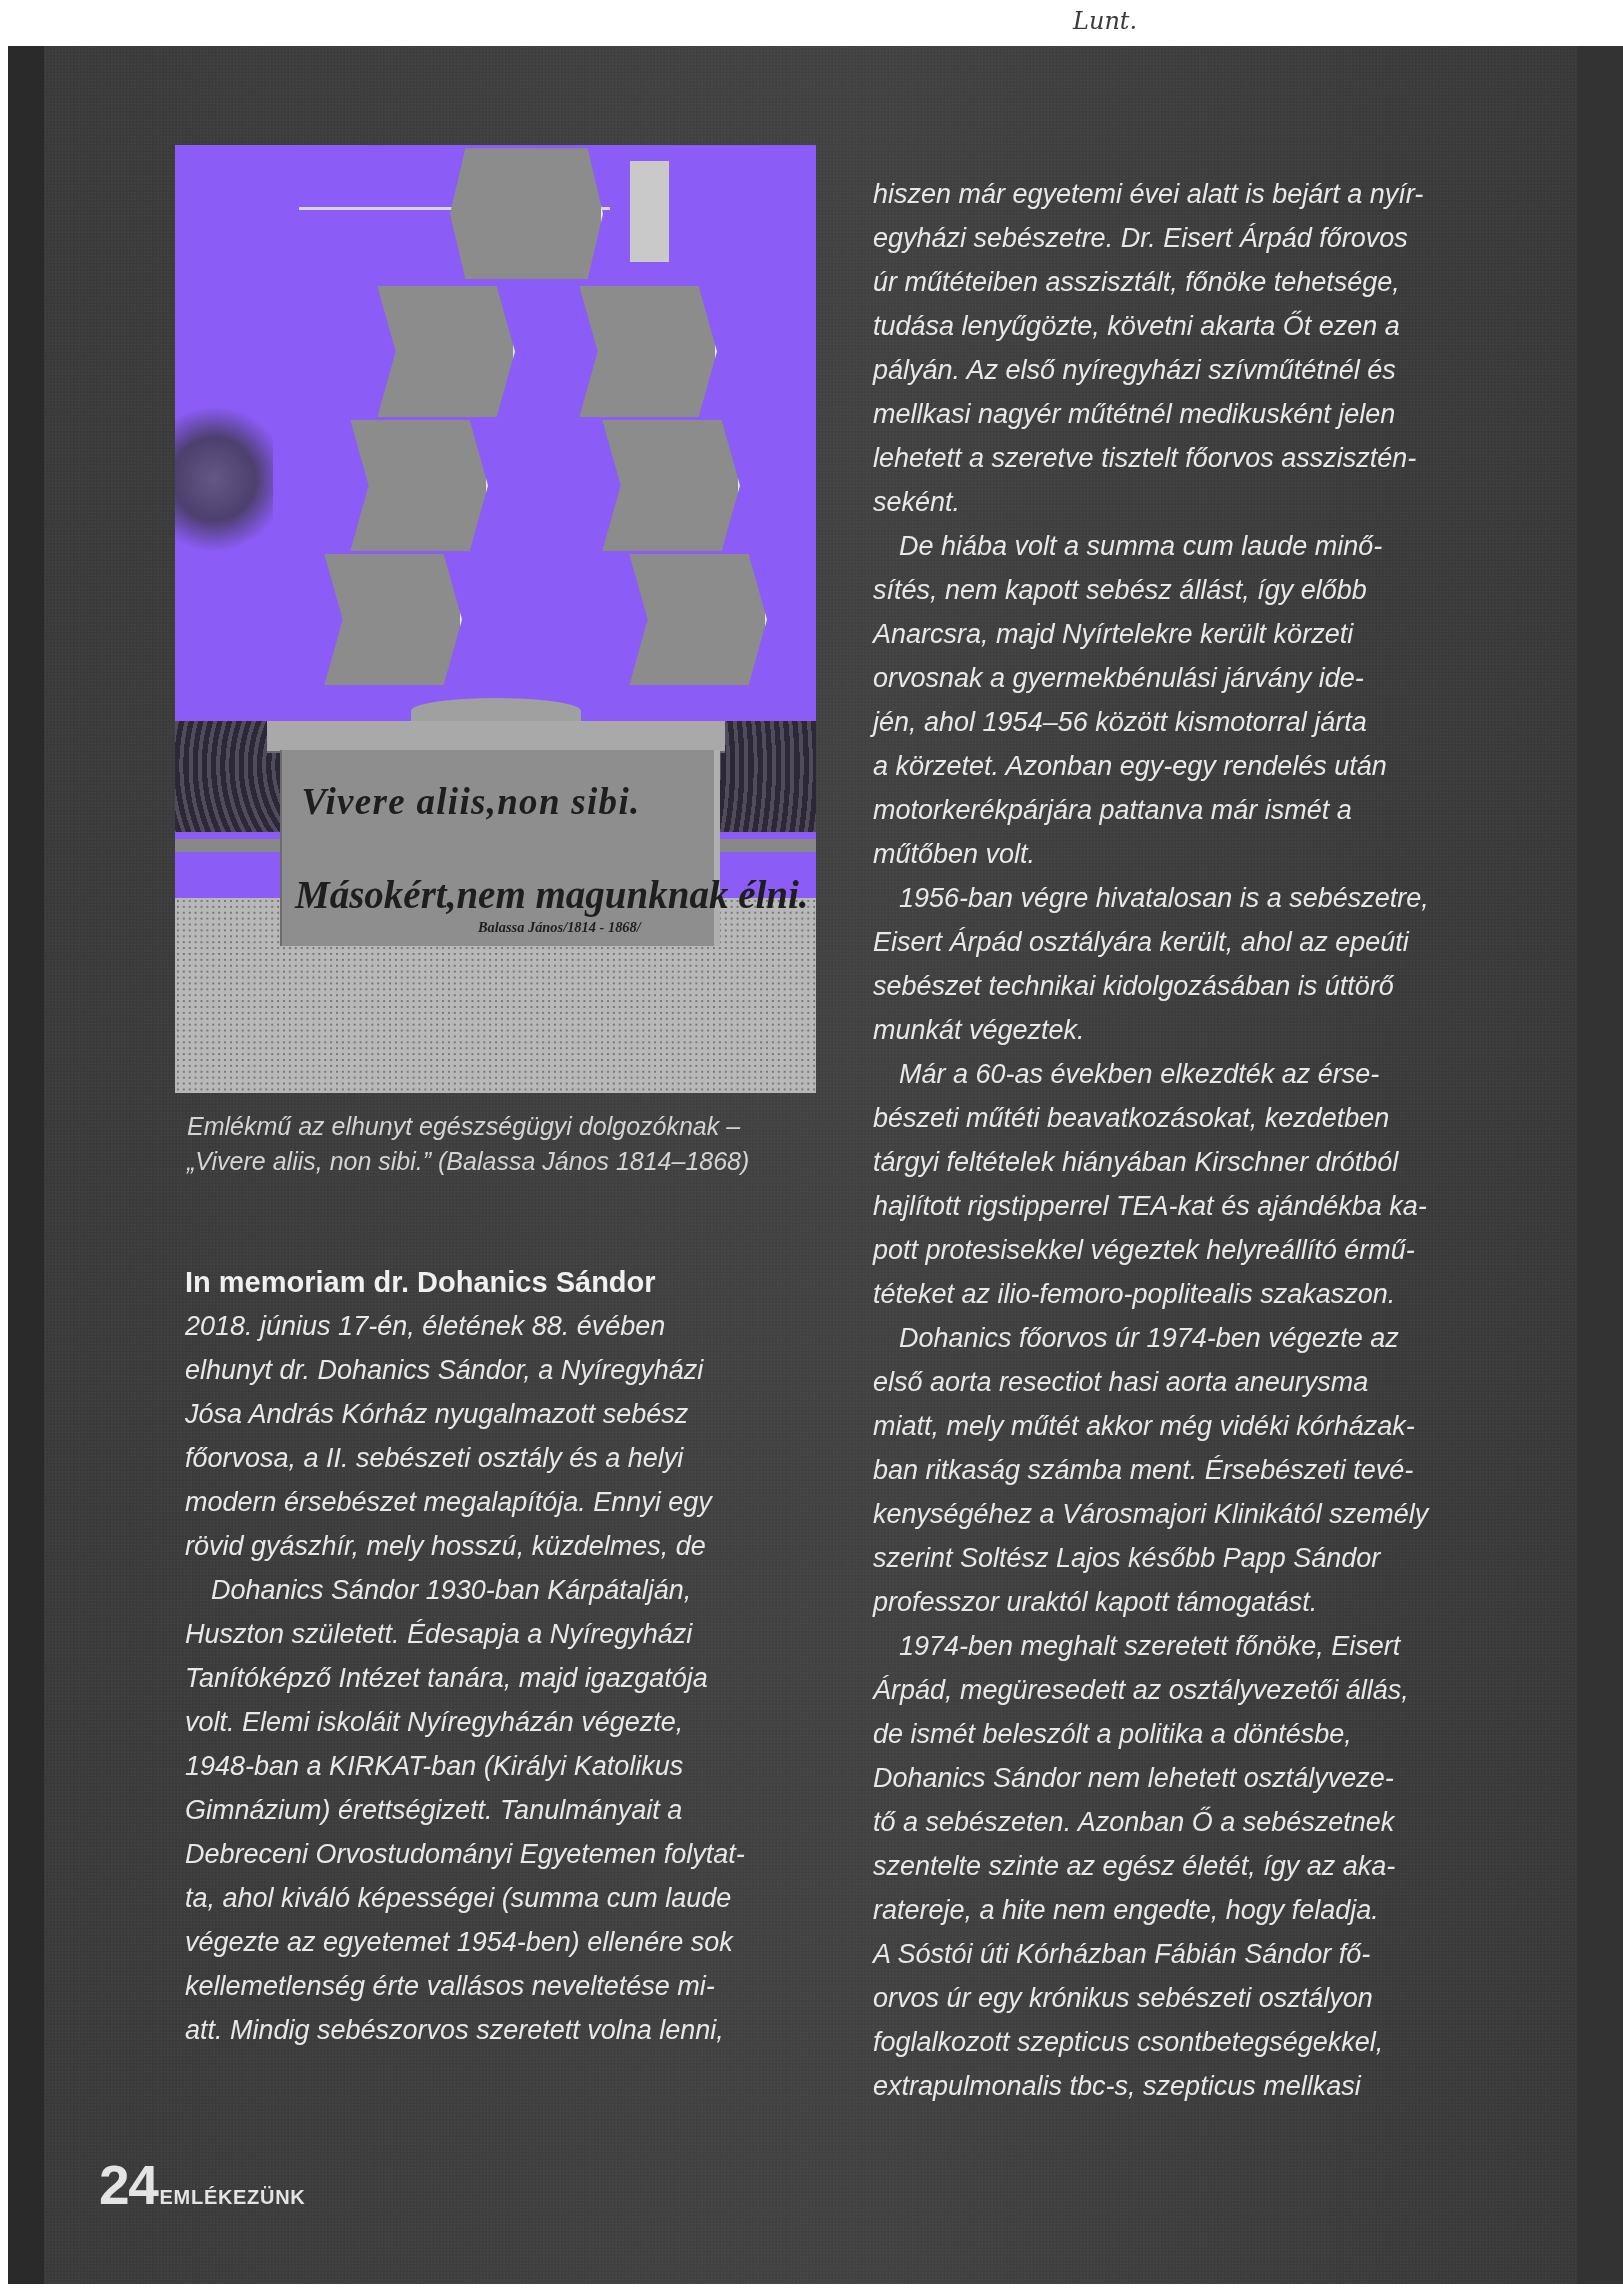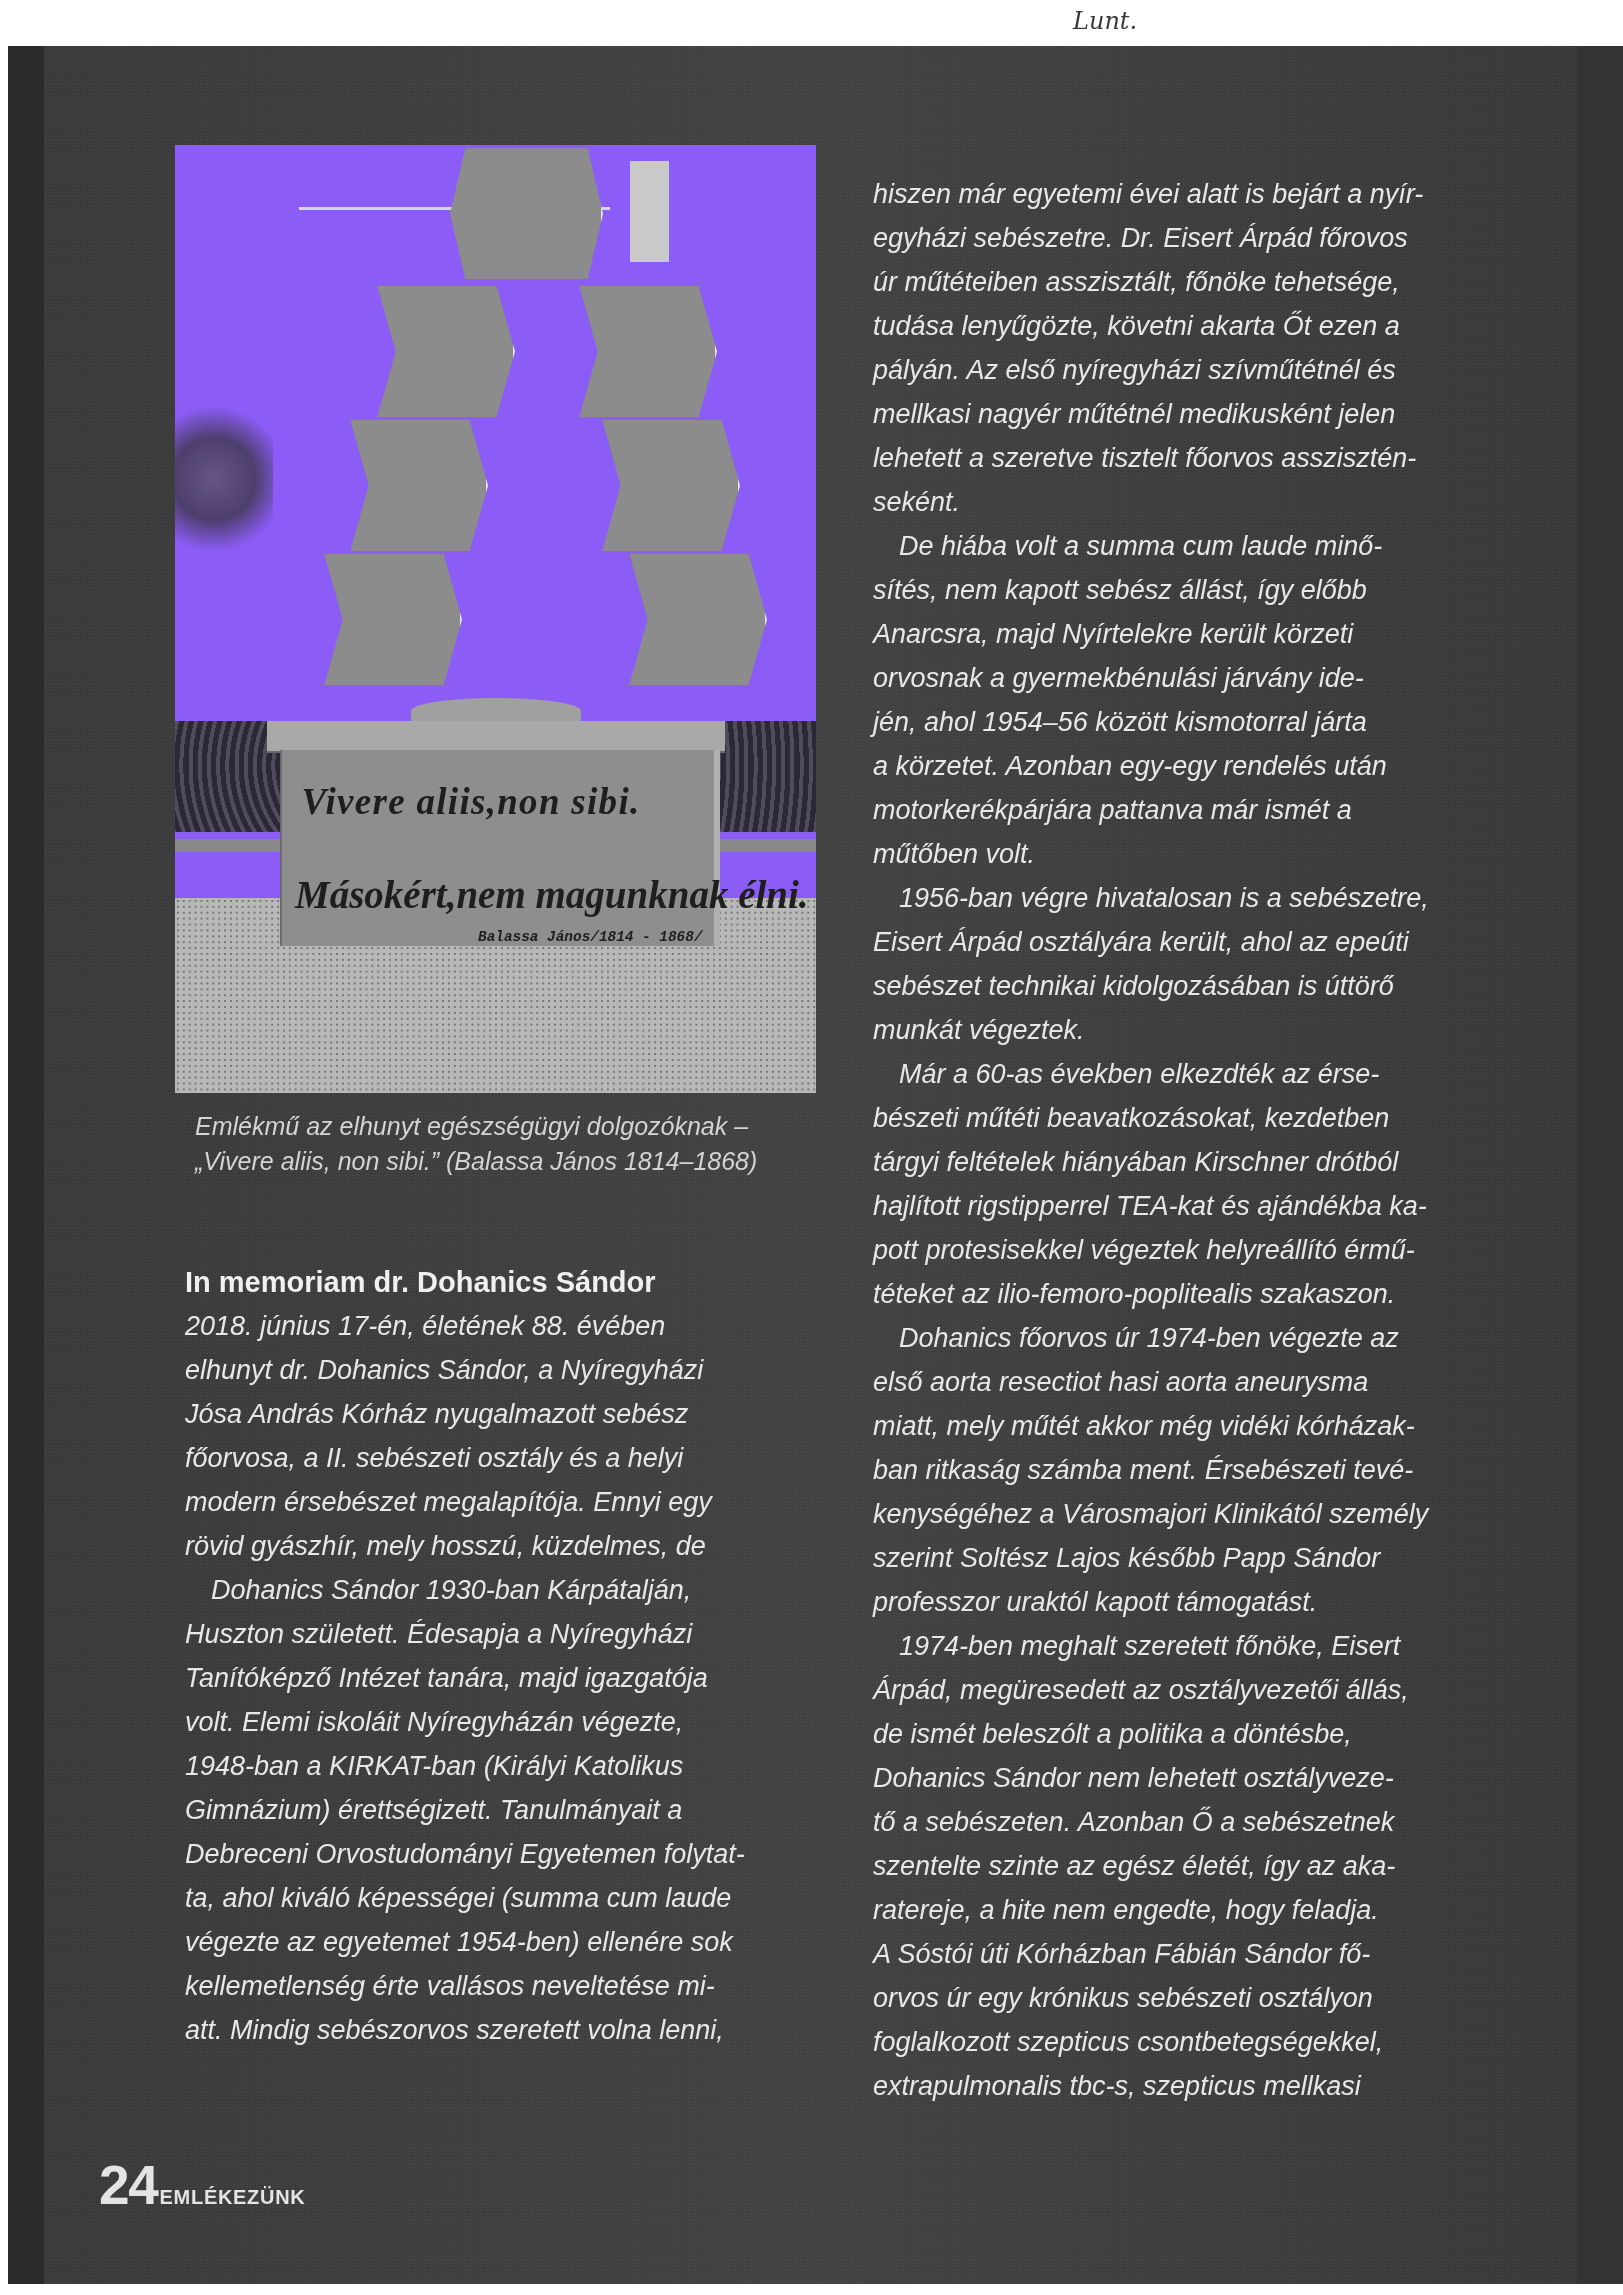--- a/index.html
+++ b/index.html
@@ -123,36 +123,36 @@
     }
     .plaque {
       position: absolute; left: 13px; top: 29.5px; width: 393px; height: 157px;
       color: #1e1e1e;
       font-family: "Liberation Serif", serif;
       font-style: italic;
       font-weight: bold;
     }
     .plaque .latin { position: absolute; left: 6.5px; top: 0; font-size: 37px; letter-spacing: 1.3px; white-space: nowrap; }
     .plaque .hun { position: absolute; left: 0; top: 92px; font-size: 39px; white-space: nowrap; }
-    .plaque .attr { position: absolute; left: 183px; top: 149px; font-size: 14.4px; white-space: nowrap; font-family: Liberation Mono, monospace; }
+    .plaque .attr { position: absolute; left: 183px; top: 139px; font-size: 14.4px; white-space: nowrap; }
     .book {
       position: absolute; left: 236px; top: 553px; width: 170px; height: 26px;
       background: #a0a0a0; border-radius: 50% 50% 0 0;
     }
     .caption {
       position: absolute;
       left: 187px;
       top: 1109px;
       width: 628px;
       font-style: italic;
       font-size: 25px;
       line-height: 35px;
       color: #d4d4d4;
     }
-    .caption div { white-space: nowrap; margin-left: 8px; }
+    .caption div { white-space: nowrap; }
     .col {
       position: absolute;
       font-style: italic;
       font-size: 27px;
       line-height: 44px;
       color: #e8e8e8;
     }
     .col-left { left: 185px; top: 1260px; width: 641px; }
     .col-right { left: 873px; top: 172px; width: 661px; }
     .col .line { white-space: nowrap; display: block; }

